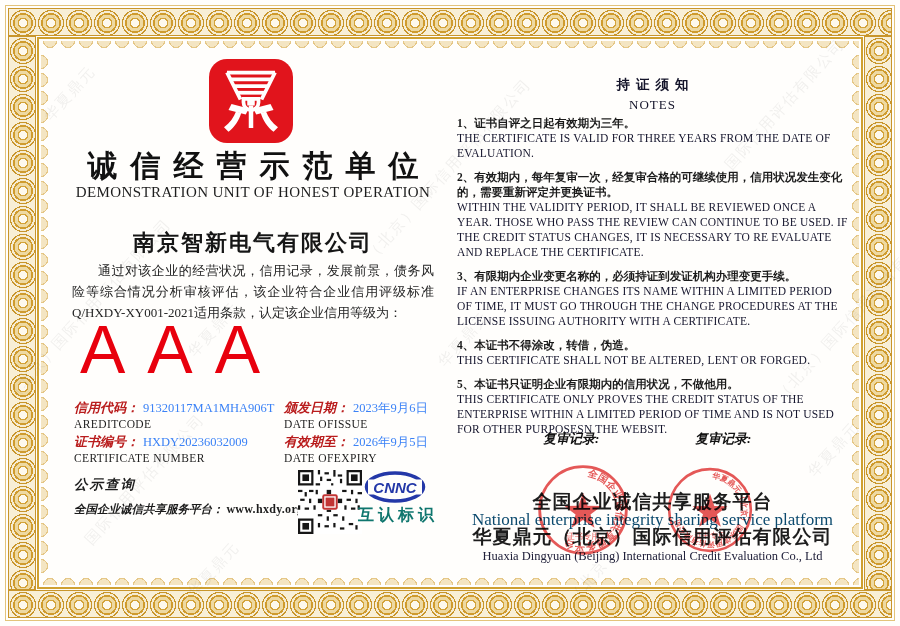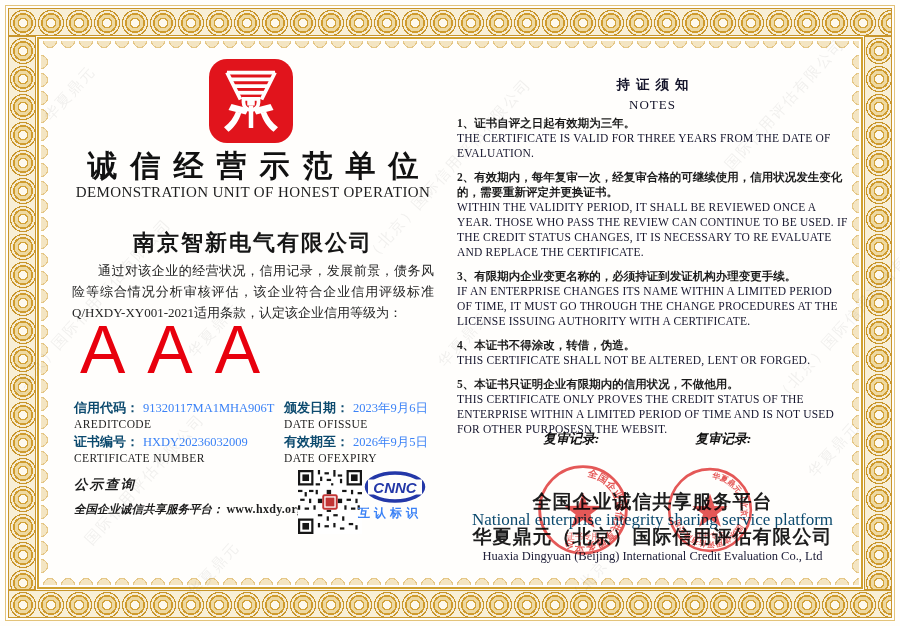--- a/index.html
+++ b/index.html
@@ -43,32 +43,32 @@
   .company{position:absolute;left:0;top:208px;width:390px;text-align:center;
     font-family:"Liberation Sans","DejaVu Sans",sans-serif;font-weight:bold;font-size:22px;letter-spacing:2px;color:#161616;margin-top:20px;}
   .statement{position:absolute;left:14px;top:260px;width:362px;font-size:13px;line-height:21px;
     text-align:justify;text-indent:2em;font-weight:400;color:#242424;}
   .rating{position:absolute;left:0;top:310px;width:390px;font-size:68px;
     color:#e8000d;letter-spacing:22px;text-indent:22px;font-family:Liberation Sans, sans-serif;}
 
   .field{position:absolute;width:210px;}
   .f-cc{left:16px;top:398px;} .f-id{left:226px;top:398px;}
   .f-cn{left:16px;top:432px;} .f-ed{left:226px;top:432px;}
-  .f-label{font-weight:bold;font-size:13px;color:#0c4a6e;}
+  .f-label{font-weight:bold;font-size:13px;color:#b91c1c;font-style:italic;}
   .f-value{font-size:12.5px;color:#3b82f6;}
   .f-en{font-size:11.5px;color:#1e1e1e;letter-spacing:.4px;margin-top:1px;}
 
   .query-title{position:absolute;left:16px;top:476px;font-weight:bold;font-size:13.5px;font-style:italic;letter-spacing:2px;}
   .query-line{position:absolute;left:16px;top:502px;font-size:11.5px;}
   .q-label{font-weight:bold;font-style:italic;}
   .q-site{font-weight:bold;font-size:12px;letter-spacing:.3px;}
 
   .qr{position:absolute;left:240px;top:470px;width:64px;height:64px;}
   .cnnc{position:absolute;left:306px;top:466px;width:62px;height:42px;}
-  .mutual{position:absolute;left:300px;top:505px;font-size:12px;font-weight:bold;letter-spacing:4px;color:#3b82f6;}
+  .mutual{position:absolute;left:300px;top:505px;font-size:16px;font-weight:bold;letter-spacing:4px;color:#0f766e;}
 
   .rightcol{position:absolute;left:455px;top:0;width:395px;height:626px;}
   .notes-title{position:absolute;left:0;top:76px;width:395px;text-align:center;font-weight:bold;
     font-size:13.5px;letter-spacing:6px;text-indent:6px;color:#14142a;}
   .notes-sub{position:absolute;left:0;top:97px;width:395px;text-align:center;font-size:13px;letter-spacing:1px;color:#14142a;}
   .notes-body{position:absolute;left:2px;top:116px;width:392px;}
   .note{margin-bottom:9px;}
   .note-cn{font-size:11.5px;font-weight:600;color:#1b1b1b;line-height:15px;}
   .note-en{font-size:11.5px;color:#15152d;line-height:15px;letter-spacing:.2px;}
 

